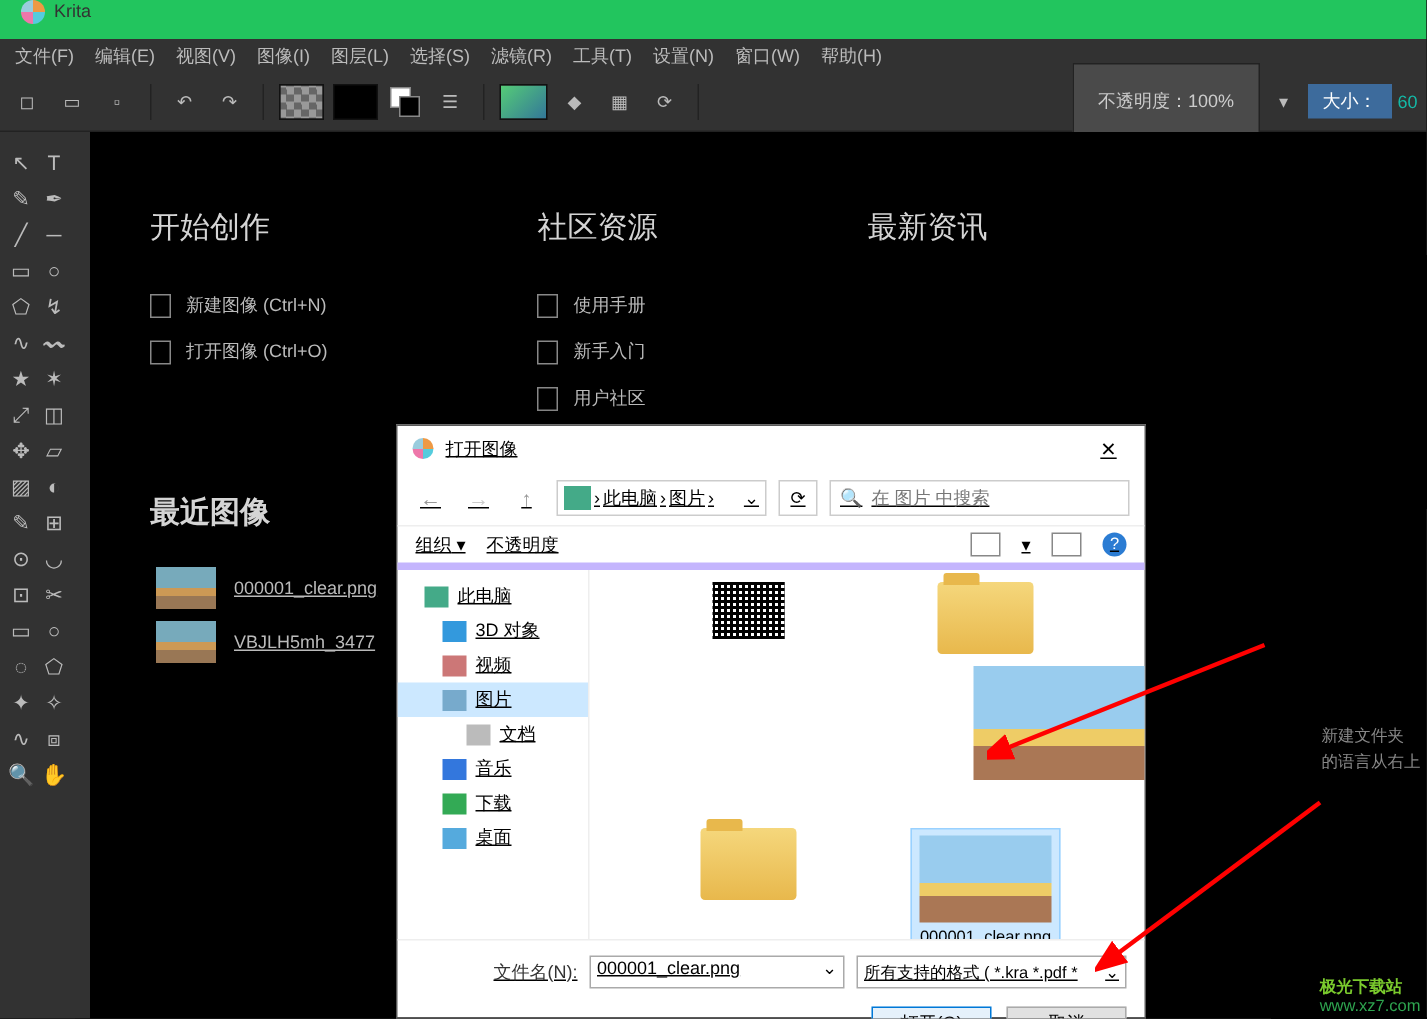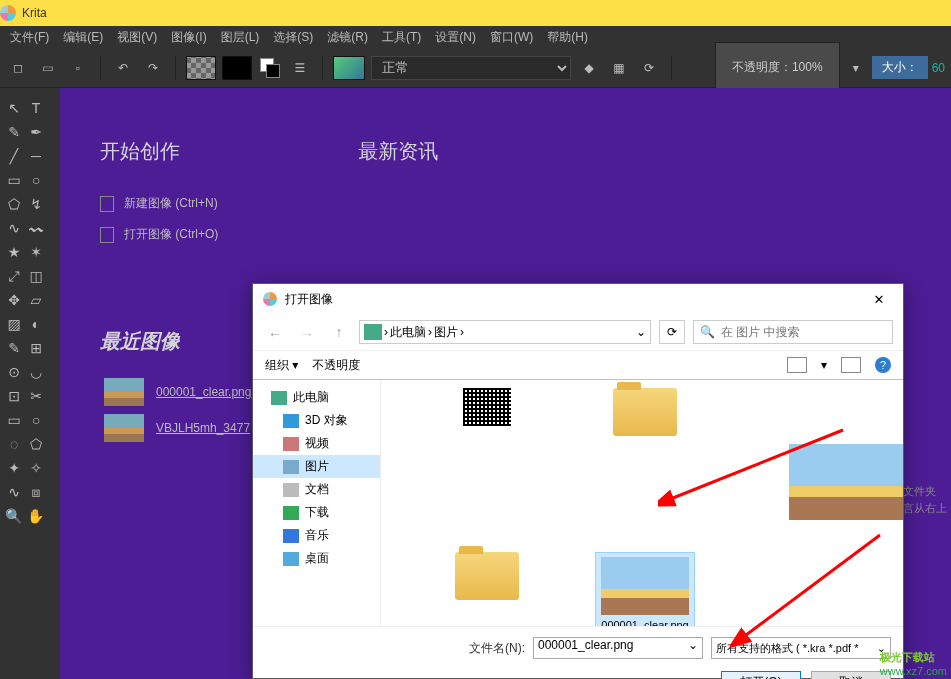--- a/index.html
+++ b/index.html
@@ -1,19 +1,19 @@
 <!DOCTYPE html>
 <html><head>
 <meta charset="utf-8">
 <style>
 * { margin: 0; padding: 0; box-sizing: border-box; font-family: "Microsoft YaHei", "Segoe UI", sans-serif; }
 body { background: #323232; color: #bbb; font-size: 12px; overflow: hidden; width: 951px; height: 679px; position: relative; }
 
 
-.titlebar { height: 26px; background: #fde047; display: flex; align-items: center; padding-left: 0; color: #333; gap: 6px; }
+.titlebar { height: 26px; background: #22c55e; display: flex; align-items: flex-start; padding-left: 14px; color: #333; gap: 6px; }
 .titlebar .logo { width: 16px; height: 16px; border-radius: 50%; background: conic-gradient(#e94 0 25%, #5cd 25% 50%, #e7a 50% 75%, #9cd 75% 100%); }
 
 
 .menubar { height: 22px; background: #323232; display: flex; align-items: center; padding-left: 4px; gap: 2px; }
 .menubar span { padding: 2px 6px; cursor: default; }
 
 
 .toolbar { height: 40px; background: #323232; border-bottom: 1px solid #222; display: flex; align-items: center; padding: 0 6px; gap: 6px; }
 .toolbar .btn { width: 24px; height: 24px; display: flex; align-items: center; justify-content: center; color: #bbb; }
 .toolbar .sep { width: 1px; height: 24px; background: #222; margin: 0 4px; }
@@ -27,50 +27,50 @@
 .toolbar .opacity { margin-left: auto; display: flex; align-items: center; gap: 4px; }
 .toolbar .opacity .box { background:#4a4a4a; padding:16px 16px; border:1px solid #222; color:#ccc; }
 .toolbar .size { background:#3d6b9c; padding:3px 10px; color:#fff; }
 
 
 .toolbox { position: absolute; left: 0; top: 88px; width: 50px; bottom: 0; background: #323232; display: flex; flex-direction: column; align-items: center; padding-top: 10px; }
 .toolbox .row { display: flex; gap: 2px; margin-bottom: 4px; }
 .toolbox .t { width: 20px; height: 20px; display: flex; align-items: center; justify-content: center; font-size: 14px; color: #bbb; }
 
 
-.content { position: absolute; left: 60px; top: 88px; right: 0; bottom: 0; background: #4c1d95; }
+.content { position: absolute; left: 60px; top: 88px; right: 0; bottom: 0; background: #000000; }
 .dash { position: relative; padding: 50px 40px; display: flex; gap: 140px; }
 .col h2 { font-size: 20px; font-weight: normal; color: #d4d4d4; margin-bottom: 30px; }
 .col .link { display: flex; align-items: center; gap: 10px; margin-bottom: 14px; color: #bbb; }
 .col .link span { }
 .col .icon { width: 14px; height: 16px; border: 1.5px solid #888; }
 
 .recent-title { position: absolute; left: 100px; top: 330px; color: #d4d4d4; font-size: 20px; }
 .recent-list { position: absolute; left: 104px; top: 375px; }
 .recent-item { display: flex; align-items: center; gap: 12px; margin-bottom: 8px; }
 .recent-item .thumb { width: 40px; height: 28px; background: linear-gradient(#7ab 0 50%, #c95 50% 70%, #975 70%); }
 .recent-item span { color: #bbb; text-decoration: underline; font-size: 12px; }
 
 .side-text { position: absolute; right: 4px; top: 395px; font-size: 11px; color: #888; line-height: 1.5; }
 
 
-.dialog { position: absolute; left: 252px; top: 283px; width: 652px; height: 396px; background: #fff; color: #000; border: 1px solid #5a5a5a; box-shadow: 0 4px 20px rgba(0,0,0,.4); }
+.dialog { position: absolute; left: 264px; top: 283px; width: 500px; height: 396px; background: #fff; color: #000; border: 1px solid #5a5a5a; box-shadow: 0 4px 20px rgba(0,0,0,.4); text-decoration: underline; }
 .dlg-title { height: 30px; display: flex; align-items: center; padding: 0 10px; gap: 8px; }
 .dlg-title .logo { width: 14px; height: 14px; border-radius: 50%; background: conic-gradient(#e94 0 25%, #5cd 25% 50%, #e7a 50% 75%, #9cd 75% 100%); }
 .dlg-title .txt { flex: 1; font-size: 12px; }
 .dlg-title .close { width: 28px; height: 20px; display: flex; align-items: center; justify-content: center; font-size: 13px; }
 
 .dlg-nav { height: 36px; display: flex; align-items: center; padding: 0 10px; gap: 8px; }
 .dlg-nav .arr { width: 24px; height: 24px; display: flex; align-items: center; justify-content: center; color: #999; font-size: 14px; }
 .dlg-nav .path { flex: 1; height: 24px; border: 1px solid #ccc; display: flex; align-items: center; padding: 0 4px; gap: 2px; font-size: 12px; }
 .dlg-nav .path .pc { width: 18px; height: 16px; background: #4a8; }
 .dlg-nav .refresh { width: 26px; height: 24px; border: 1px solid #ccc; display: flex; align-items: center; justify-content: center; }
 .dlg-nav .search { width: 200px; height: 24px; border: 1px solid #ccc; display: flex; align-items: center; padding: 0 6px; color: #777; gap: 6px; }
 
-.dlg-bar { height: 30px; border-top: 1px solid #eee; border-bottom: 1px solid #c4b5fd; display: flex; align-items: center; padding: 0 12px; gap: 14px; font-size: 12px; }
+.dlg-bar { height: 30px; border-top: 1px solid #eee; border-bottom: 5px solid #c4b5fd; display: flex; align-items: center; padding: 0 12px; gap: 14px; font-size: 12px; }
 .dlg-bar .sp { flex: 1; }
 .dlg-bar .v { width: 20px; height: 16px; border: 1px solid #888; display: inline-block; }
 .dlg-bar .help { width: 16px; height: 16px; border-radius: 50%; background: #2b7cd3; color: #fff; display: flex; align-items: center; justify-content: center; font-size: 11px; }
 
 .dlg-body { display: flex; height: 246px; }
 .dlg-tree { width: 128px; border-right: 1px solid #eee; padding: 6px 0; font-size: 12px; overflow: hidden; }
 .dlg-tree .item { padding: 3px 4px 3px 18px; display: flex; align-items: center; gap: 6px; }
 .dlg-tree .item.sel { background: #cce8ff; }
 .dlg-tree .i { width: 16px; height: 14px; display: inline-block; }
 .dlg-tree .pc { background: #4a8; }
@@ -135,21 +135,20 @@
   <div class="sep"></div>
   <div class="btn">↶</div>
   <div class="btn">↷</div>
   <div class="sep"></div>
   <div class="checker"></div>
   <div class="black"></div>
   <div class="fb"></div>
   <div class="btn">☰</div>
   <div class="sep"></div>
   <div class="brush"></div>
-  <select><option>正常</option></select>
   <div class="btn">◆</div>
   <div class="btn">▦</div>
   <div class="btn">⟳</div>
   <div class="sep"></div>
   <div class="opacity">
     <div class="box"><span>不透明度：</span><span>100%</span></div>
     <div class="btn">▾</div>
     <div class="size"><span>大小：</span></div>
     <span style="color:#14b8a6">60</span>
   </div>
@@ -237,25 +236,40 @@
       <div class="link">
           <div class="icon"></div>
           <span>新建图像 (Ctrl+N)</span>
         </div>
       <div class="link">
           <div class="icon"></div>
           <span>打开图像 (Ctrl+O)</span>
         </div>
     </div>
     <div class="col">
+      <h2>社区资源</h2>
+      <div class="link">
+          <div class="icon"></div>
+          <span>使用手册</span>
+        </div>
+      <div class="link">
+          <div class="icon"></div>
+          <span>新手入门</span>
+        </div>
+      <div class="link">
+          <div class="icon"></div>
+          <span>用户社区</span>
+        </div>
+    </div>
+    <div class="col">
       <h2>最新资讯</h2>
     </div>
   </div>
 
-  <h2 class="recent-title" style="position:absolute; left:40px; top:240px;font-style:italic;">最近图像</h2>
+  <h2 class="recent-title" style="position:absolute; left:40px; top:240px;">最近图像</h2>
   <div class="recent-list" style="left:44px; top:290px;">
     <div class="recent-item">
         <div class="thumb"></div>
         <span>000001_clear.png</span>
       </div>
     <div class="recent-item">
         <div class="thumb"></div>
         <span>VBJLH5mh_3477</span>
       </div>
   </div>
@@ -312,31 +326,31 @@
           <span>3D 对象</span>
         </div>
       <div class="item" style="padding-left:30px">
           <span class="i vid"></span>
           <span>视频</span>
         </div>
       <div class="item sel" style="padding-left:30px">
           <span class="i pic"></span>
           <span>图片</span>
         </div>
-      <div class="item" style="padding-left:30px">
+      <div class="item" style="padding-left:46px">
           <span class="i doc"></span>
           <span>文档</span>
+        </div>
+      <div class="item" style="padding-left:30px">
+          <span class="i mus"></span>
+          <span>音乐</span>
         </div>
       <div class="item" style="padding-left:30px">
           <span class="i dl"></span>
           <span>下载</span>
-        </div>
-      <div class="item" style="padding-left:30px">
-          <span class="i mus"></span>
-          <span>音乐</span>
         </div>
       <div class="item" style="padding-left:30px">
           <span class="i dsk"></span>
           <span>桌面</span>
         </div>
     </div>
     <div class="dlg-files">
       <div class="file" style="margin-left:40px">
           <div class="qr"></div>
         </div>

